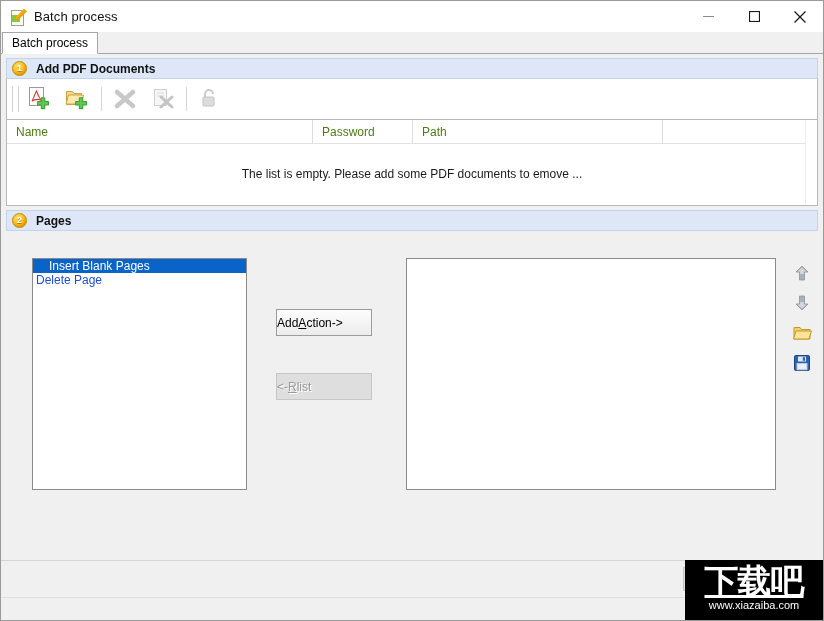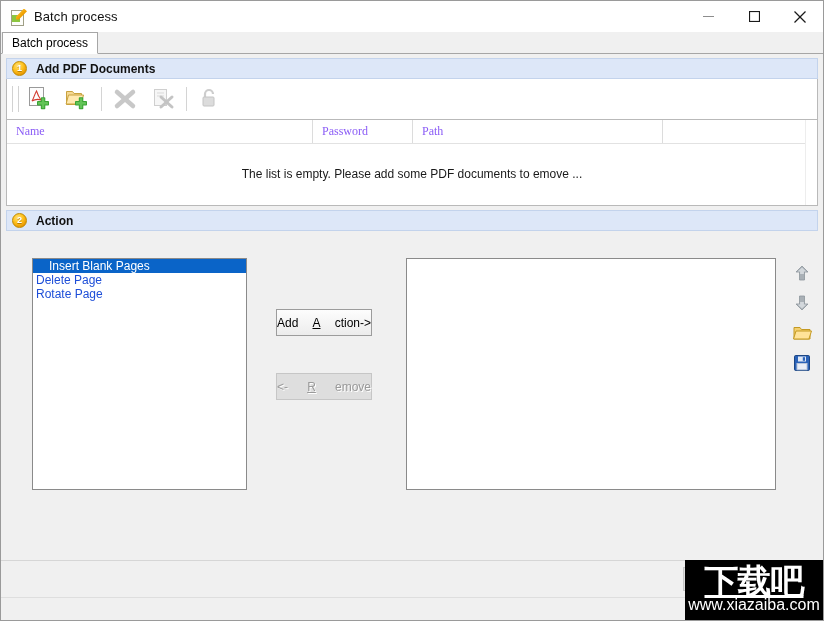--- a/index.html
+++ b/index.html
@@ -144,24 +144,23 @@
     overflow:hidden;
   }
   .thead{
     height:23px;display:flex;
     border-bottom:1px solid #e2e2e2;
     background:#ffffff;
   }
   .th{
     display:flex;align-items:center;
     padding-left:9px;box-sizing:border-box;
-    font-size:12px;color:#8b5cf6;
+    font-size:12px;color:#4d7c0f;
     border-right:1px solid #dcdcdc;
     height:23px;
-    font-family:Liberation Serif, serif;
   }
   .empty-msg{
     text-align:center;font-size:12px;color:#1a1a1a;
     padding-top:23px;
   }
   .vscroll{
     position:absolute;right:0;top:0;width:11px;height:100%;
     background:#ffffff;border-left:1px solid #ededed;
   }
 
@@ -191,21 +190,21 @@
   }
 
   .mid-btn{
     position:absolute;
     width:96px;height:27px;
     box-sizing:border-box;
     background:linear-gradient(#fdfdfd,#ececec);
     border:1px solid #9c9c9c;
     font-size:12px;color:#000;
     font-family:"Liberation Sans", sans-serif;
-    display:flex;align-items:center;justify-content:space-between;
+    display:flex;align-items:center;justify-content:flex-start;
     padding:0;
   }
   #add-action-button{left:270px;top:78px;}
   #remove-button{
     left:270px;top:142px;
     background:#dedede;border:1px solid #c6c6c6;
     color:#9a9a9a;text-shadow:1px 1px 0 #ffffff;
   }
   .acc{text-decoration:underline;}
 
@@ -252,21 +251,21 @@
     z-index:50;
   }
   .wm-cn{
     color:#ffffff;font-size:34px;line-height:40px;
     font-weight:bold;letter-spacing:-1px;
     font-family:"DejaVu Sans", sans-serif;
     margin-top:1px;
     text-decoration:underline;
   }
   .wm-url{
-    color:#ffffff;font-size:16px;line-height:12px;
+    color:#ffffff;font-size:11px;line-height:12px;
     font-family:"Liberation Sans", sans-serif;
     margin-top:-2px;
   }
 </style>
 </head>
 <body>
 
 <div class="window">
 
   <div class="titlebar">
@@ -370,41 +369,40 @@
         <div class="th" style="width:100px">Password</div>
         <div class="th" style="width:250px">Path</div>
         <div class="th" style="width:145px;border-right:none"></div>
       </div>
       <div class="empty-msg">The list is empty. Please add some PDF documents to emove ...</div>
       <div class="vscroll"></div>
     </div>
 
     <div class="sect-header">
       <div class="badge">2</div>
-      <div class="sect-title">Action</div>
+      <div class="sect-title">Pages</div>
     </div>
 
     <div class="action-body">
 
       <div class="listbox" id="source-list">
         <div class="lb-item selected">Insert Blank Pages</div>
         <div class="lb-item">Delete Page</div>
-        <div class="lb-item">Rotate Page</div>
       </div>
 
       <button class="mid-btn" id="add-action-button">
           <span>Add </span>
           <span class="acc">A</span>
           <span>ction-&gt;</span>
         </button>
 
       <button class="mid-btn" id="remove-button" disabled="">
           <span>&lt;-</span>
           <span class="acc">R</span>
-          <span>emove</span>
+          <span>list</span>
         </button>
 
       <div class="listbox" id="target-list"></div>
 
       <div class="side-tools">
         <div class="side-btn">
           <svg width="18" height="18" viewBox="0 0 18 18">
             <path d="M9 2 L15 8 H11.5 V16 H6.5 V8 H3 Z" fill="#a9b0b6" stroke="#8d959c" stroke-width="0.8"></path>
             <path d="M9 3.4 L13.4 7.6 H10.9 V10 H7.1 V7.6 H4.6 Z" fill="#d3d8dc"></path>
           </svg>

